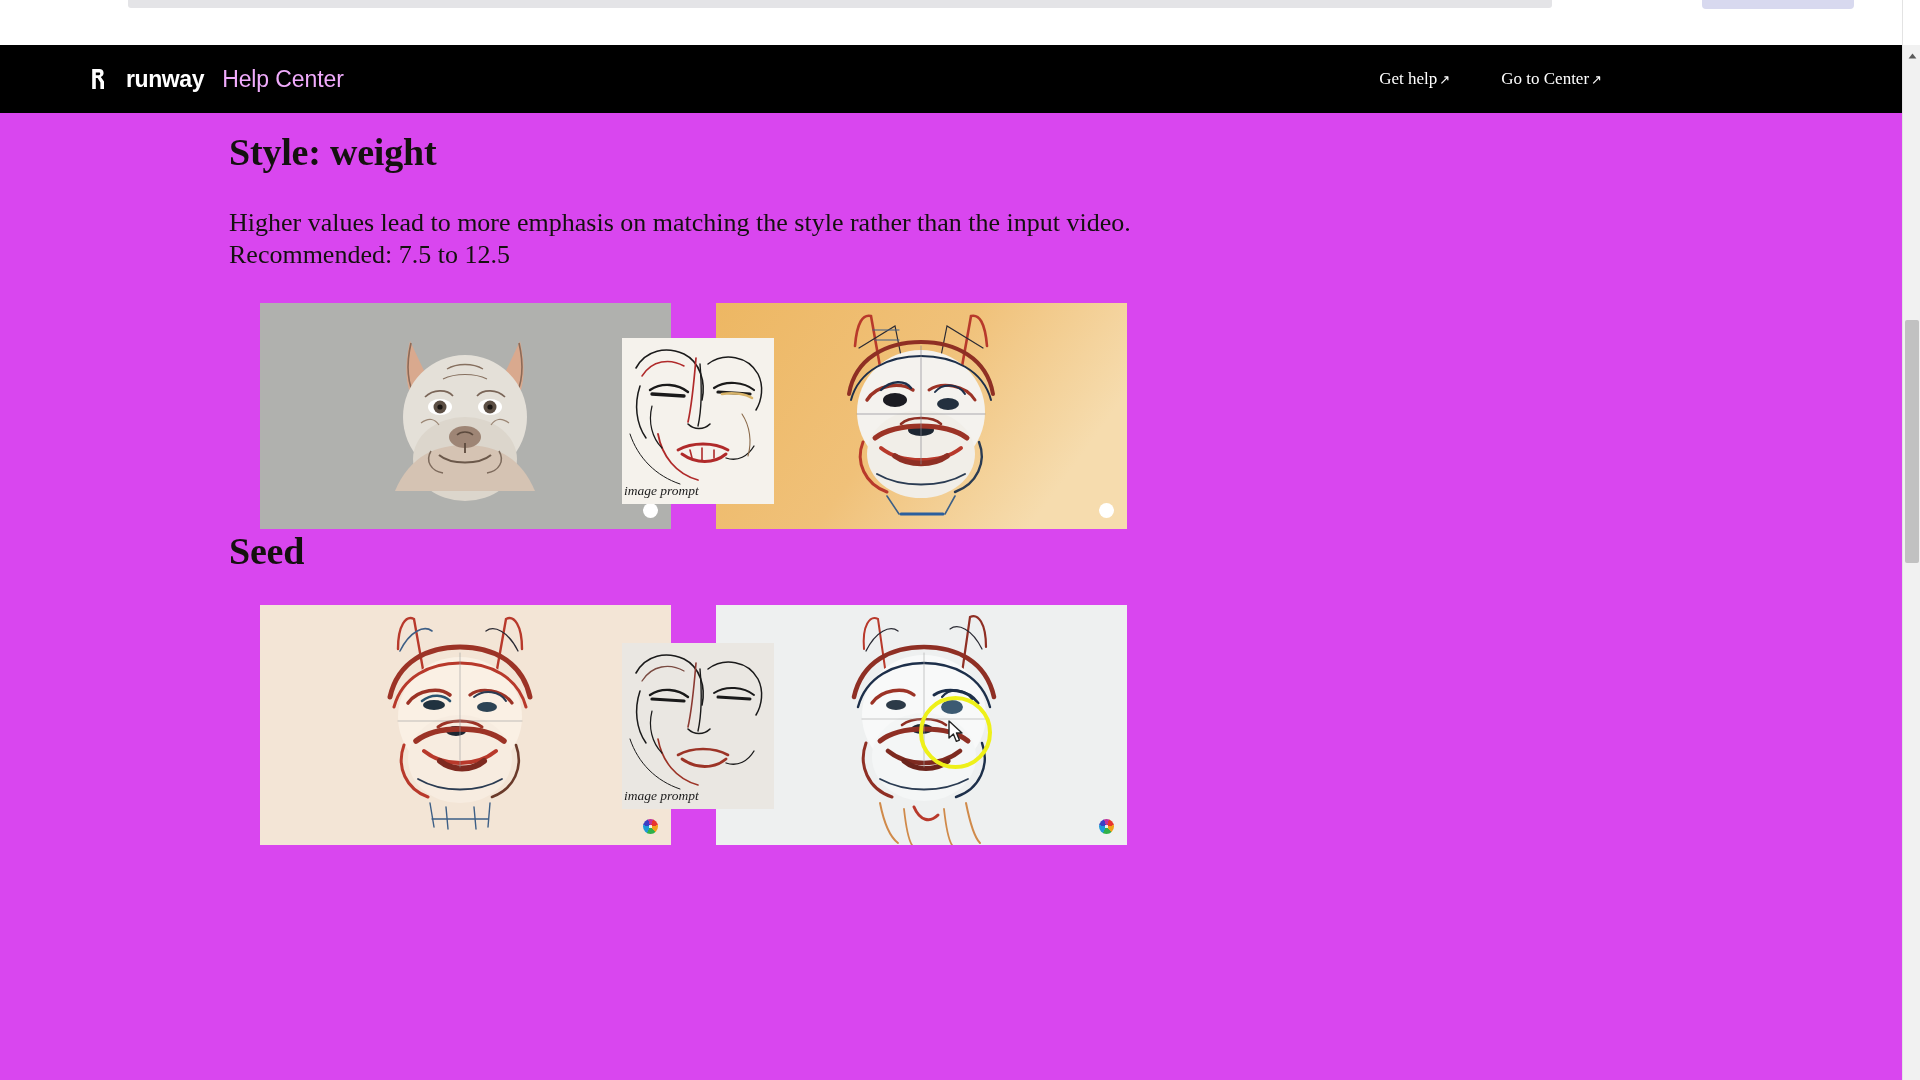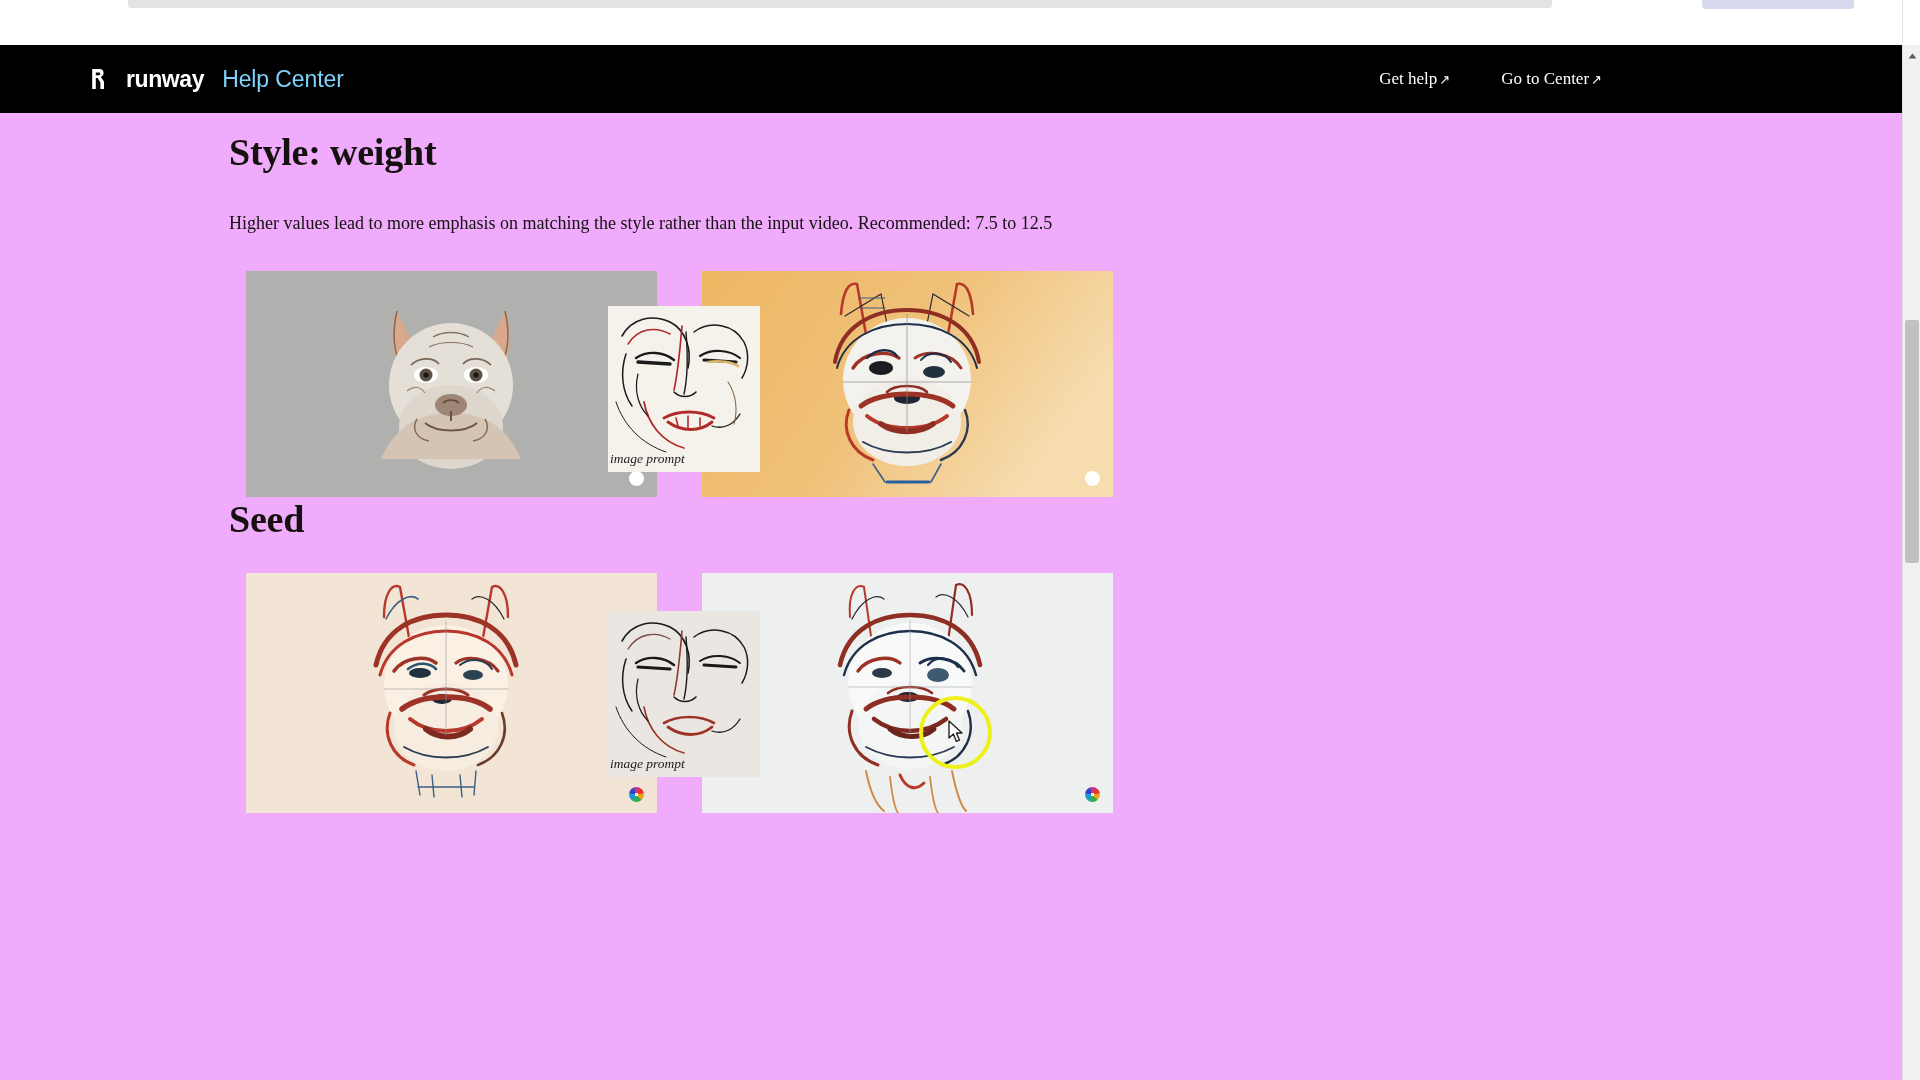--- a/index.html
+++ b/index.html
@@ -45,21 +45,21 @@
   }
   #runway-logo-icon { display: block; }
   #brand-wordmark {
     color: #ffffff;
     font-family: "Liberation Sans", sans-serif;
     font-size: 23px;
     font-weight: 700;
     letter-spacing: -0.4px;
   }
   #brand-product {
-    color: #7dd3fc;
+    color: #f0abfc;
     font-family: "Liberation Sans", sans-serif;
     font-size: 23px;
     font-weight: 400;
     letter-spacing: -0.1px;
     margin-left: 7px;
   }
   #header-nav {
     margin-left: auto;
     margin-right: 300px;
     display: flex;
@@ -74,53 +74,53 @@
     white-space: nowrap;
     cursor: pointer;
   }
   .ext-arrow { font-size: 13px; margin-left: 2px; }
 
   
   #article {
     position: absolute;
     top: 113px; left: 0;
     width: 1902px; height: 967px;
-    background: #f0abfc;
+    background: #d946ef;
     overflow: hidden;
   }
   #article-inner {
     position: relative;
     margin-left: 229px;
     width: 925px;
   }
 
   .section-heading {
     font-family: "Liberation Serif", serif;
     font-weight: 700;
     font-size: 38px;
     color: #14110f;
     letter-spacing: -0.2px;
   }
   #style-weight-heading { margin-top: 17px; }
   #seed-heading { margin-top: 0; }
 
   .body-paragraph {
     font-family: "Liberation Serif", serif;
-    font-size: 18px;
+    font-size: 26px;
     line-height: 32px;
     color: #14110f;
   }
   #style-weight-paragraph { margin-top: 33px; }
   #seed-paragraph { margin-top: 31px; width: 925px; }
 
   
   .comparison-figure {
     position: relative;
     width: 868px;
-    margin-left: 17px;
+    margin-left: 31px;
   }
   .comparison-frames {
     position: relative;
     display: flex;
     width: 868px;
     height: 226px;
     gap: 45px;
   }
   .comparison-frame {
     position: relative;

